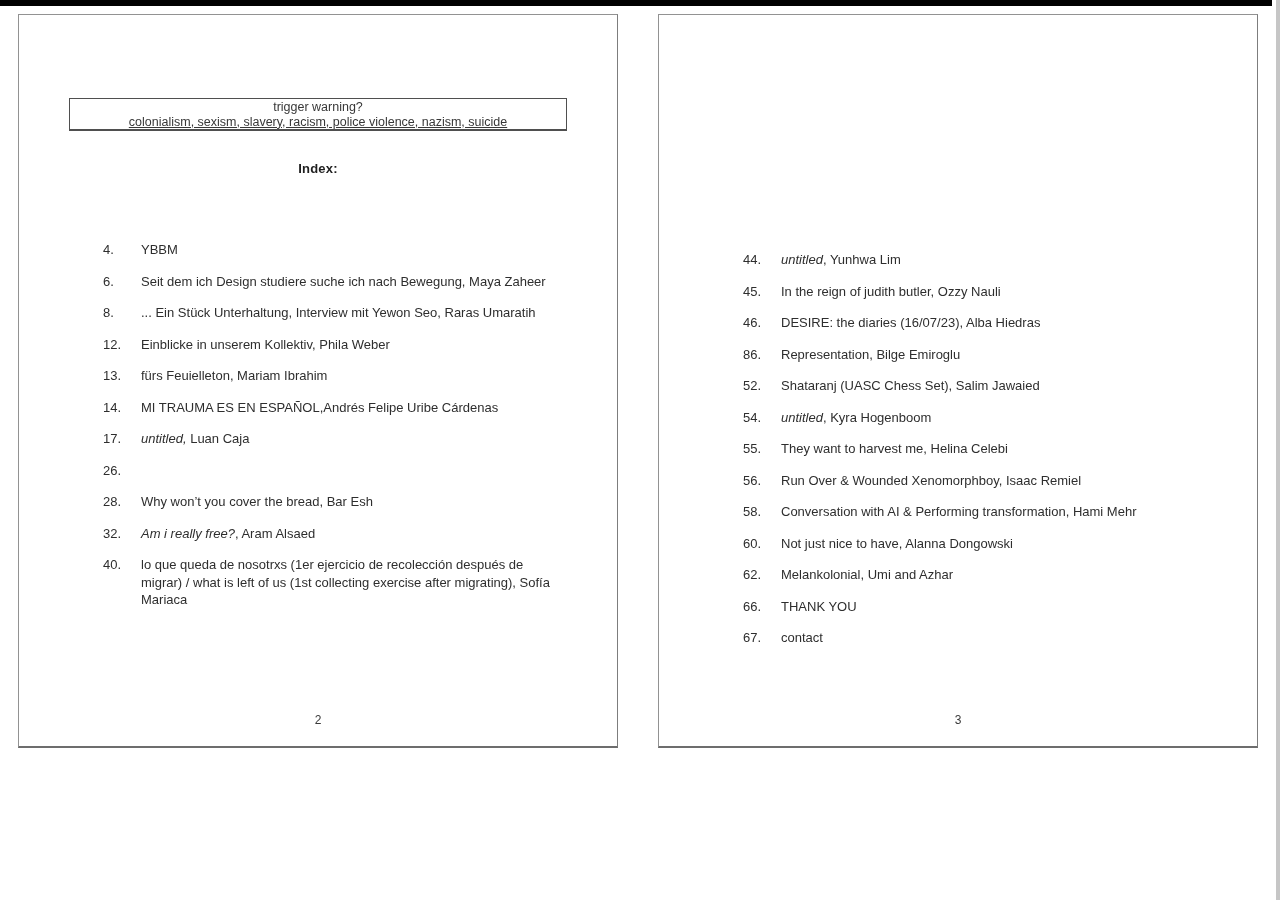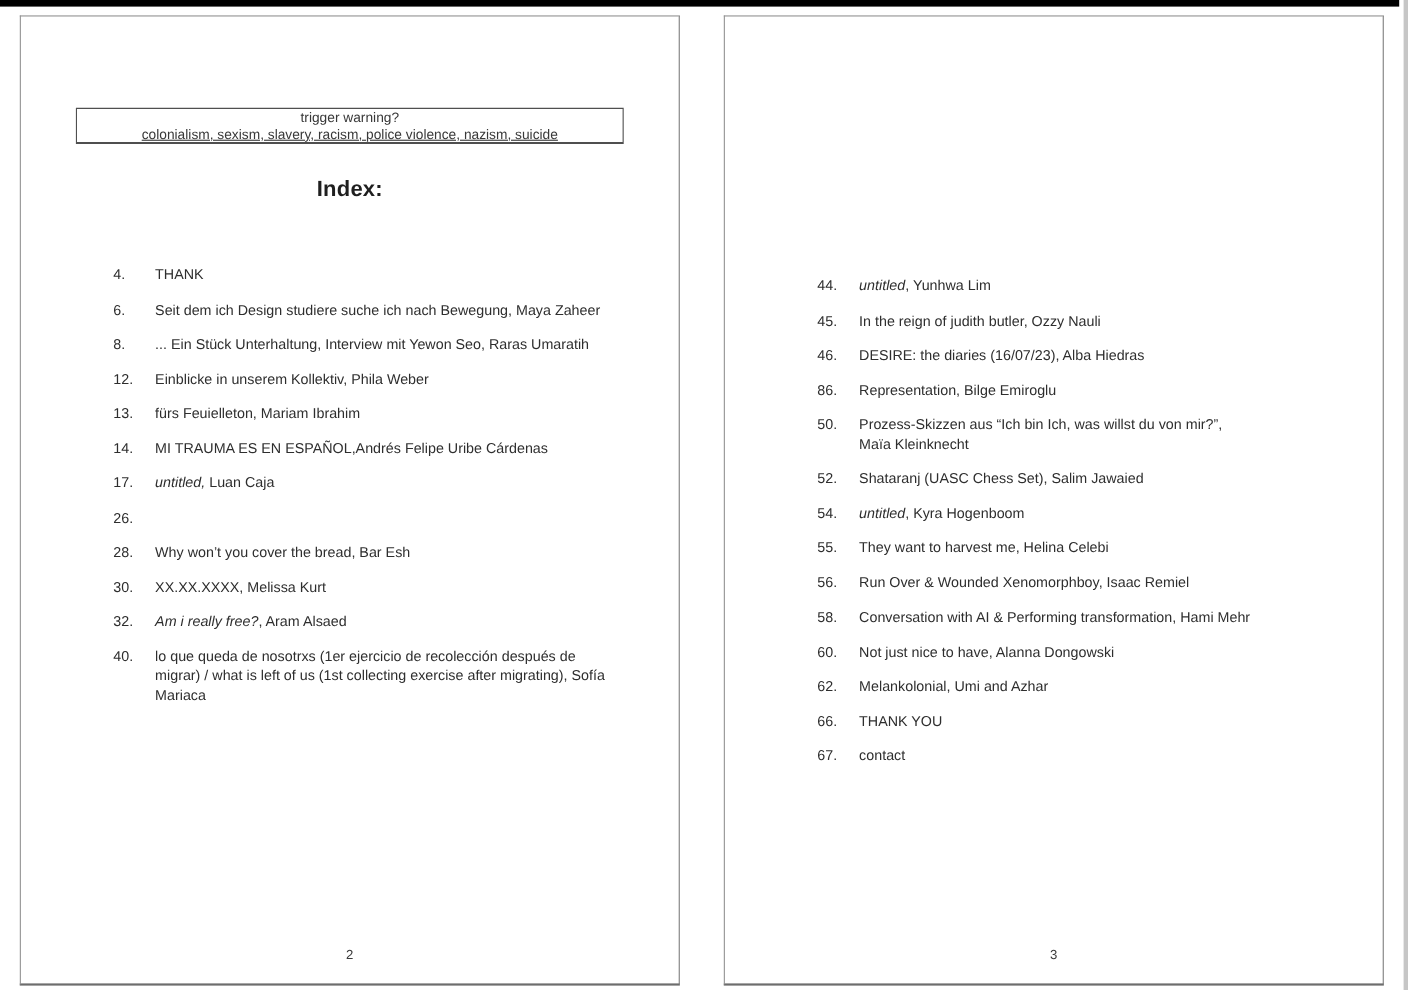--- a/index.html
+++ b/index.html
@@ -16,21 +16,21 @@
     width: 1272px; height: 6px;
     background: #000000;
   }
   .edge-strip {
     position: absolute; right: 1px; top: 0;
     width: 4px; height: 900px;
     background: #c6c6c6;
   }
   .page {
     position: absolute; top: 14px;
-    width: 600px; height: 882px;
+    width: 600px; height: 734px;
     background: #ffffff;
     border: 1px solid #929292;
     border-right-color: #7d7d7d;
     border-bottom: 2px solid #6d6d6d;
     box-sizing: border-box;
     text-decoration: underline;
   }
   .page.left  { left: 18px; }
   .page.right { left: 658px; }
 
@@ -43,21 +43,21 @@
     text-align: center;
     font-size: 12.5px; line-height: 14.5px;
     padding-top: 1px;
     color: #383838;
   }
   .trigger-line2 { text-decoration: underline; }
 
   .index-heading {
     position: absolute; top: 146px; left: 0; width: 100%;
     text-align: center;
-    font-weight: bold; font-size: 20px; color: #1f1f1f;
+    font-weight: bold; font-size: 13px; color: #1f1f1f;
     letter-spacing: 0.2px;
   }
 
   .toc-list { position: absolute; left: 84px; width: 496px; }
   #left-list  { top: 226px; }
   #right-list { top: 236px; }
 
   .item { display: flex; margin-bottom: 14px; font-size: 13px; line-height: 17.5px; }
   .num { flex: 0 0 38px; width: 38px; }
   .title { white-space: pre-wrap; max-width: 455px; }
@@ -76,21 +76,21 @@
 
 <div class="page left">
   <div class="trigger-box">
     <div class="trigger-line1">trigger warning?</div>
     <div class="trigger-line2">colonialism, sexism, slavery, racism, police violence, nazism, suicide</div>
   </div>
   <div class="index-heading">Index:</div>
   <div class="toc-list" id="left-list">
       <div class="item">
         <span class="num">4.</span>
-        <span class="title"><span>THANK</span></span>
+        <span class="title"><span>YBBM</span></span>
       </div>
       <div class="item">
         <span class="num">6.</span>
         <span class="title"><span>Seit dem ich Design studiere suche ich nach Bewegung, Maya Zaheer</span></span>
       </div>
       <div class="item">
         <span class="num">8.</span>
         <span class="title"><span>... Ein Stück Unterhaltung, Interview mit Yewon Seo, Raras Umaratih</span></span>
       </div>
       <div class="item">
@@ -110,24 +110,20 @@
         <span class="title"><span class="it">untitled,</span><span> Luan Caja</span></span>
       </div>
       <div class="item">
         <span class="num">26.</span>
       </div>
       <div class="item">
         <span class="num">28.</span>
         <span class="title"><span>Why won’t you cover the bread, Bar Esh</span></span>
       </div>
       <div class="item">
-        <span class="num">30.</span>
-        <span class="title"><span>XX.XX.XXXX, Melissa Kurt</span></span>
-      </div>
-      <div class="item">
         <span class="num">32.</span>
         <span class="title"><span class="it">Am i really free?</span><span>, Aram Alsaed</span></span>
       </div>
       <div class="item">
         <span class="num">40.</span>
         <span class="title"><span>lo que queda de nosotrxs (1er ejercicio de recolección después de
 migrar) / what is left of us (1st collecting exercise after migrating), Sofía
 Mariaca</span></span>
       </div>
     </div>
@@ -144,25 +140,20 @@
         <span class="num">45.</span>
         <span class="title"><span>In the reign of judith butler, Ozzy Nauli</span></span>
       </div>
       <div class="item">
         <span class="num">46.</span>
         <span class="title"><span>DESIRE: the diaries (16/07/23), Alba Hiedras</span></span>
       </div>
       <div class="item">
         <span class="num">86.</span>
         <span class="title"><span>Representation, Bilge Emiroglu</span></span>
-      </div>
-      <div class="item">
-        <span class="num">50.</span>
-        <span class="title"><span>Prozess-Skizzen aus “Ich bin Ich, was willst du von mir?”,
-Maïa Kleinknecht</span></span>
       </div>
       <div class="item">
         <span class="num">52.</span>
         <span class="title"><span>Shataranj (UASC Chess Set), Salim Jawaied</span></span>
       </div>
       <div class="item">
         <span class="num">54.</span>
         <span class="title"><span class="it">untitled</span><span>, Kyra Hogenboom</span></span>
       </div>
       <div class="item">

